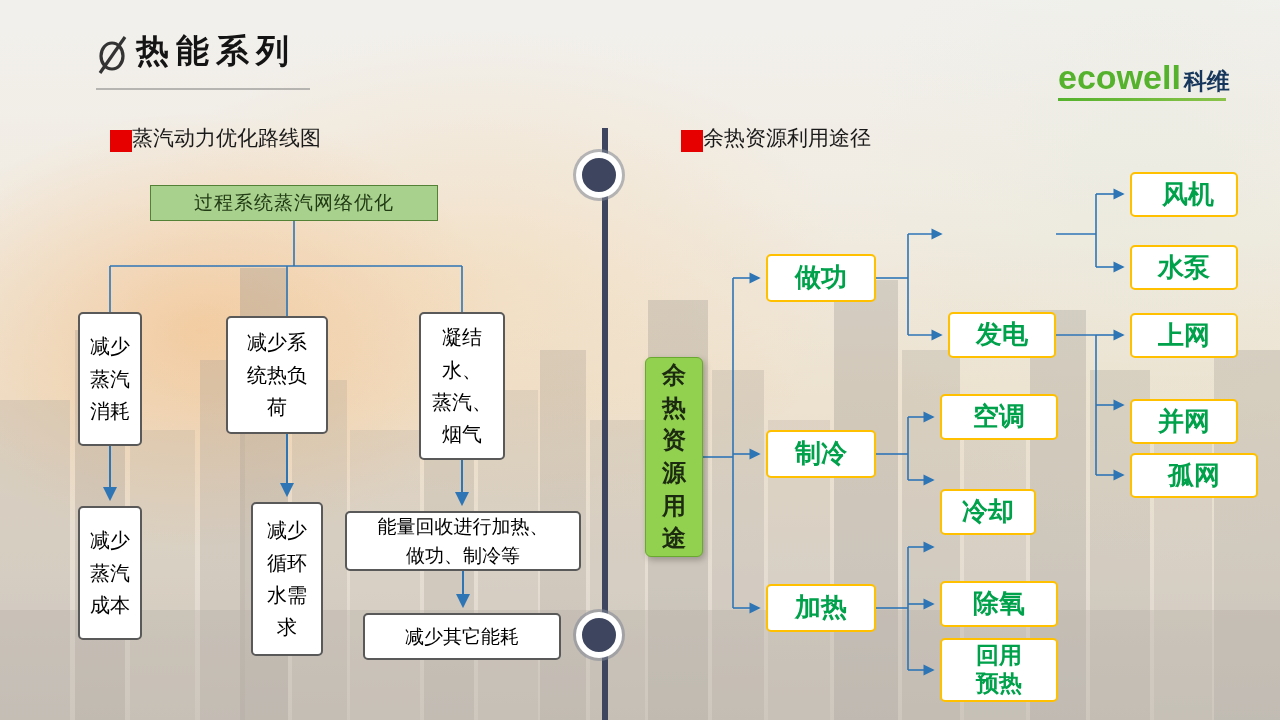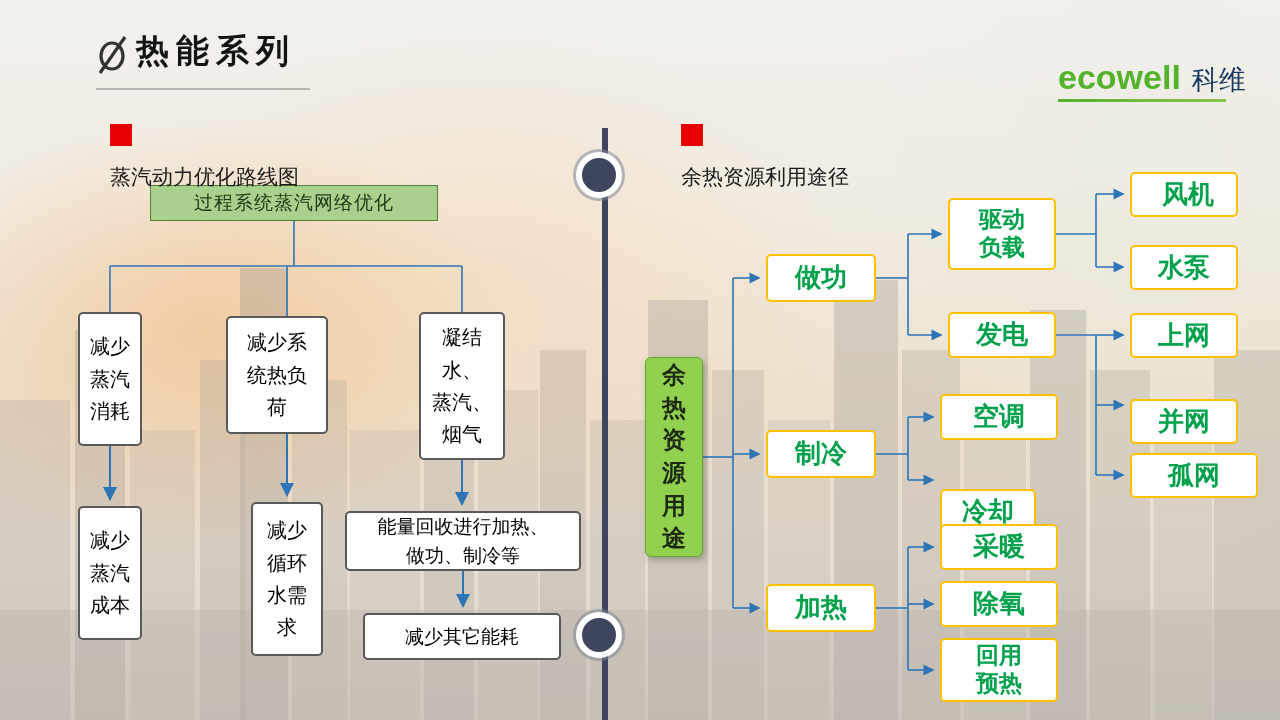--- a/index.html
+++ b/index.html
@@ -17,23 +17,23 @@
       radial-gradient(ellipse 420px 520px at 1150px 210px, rgba(214,226,206,.30), rgba(214,226,206,0) 70%);
   }
   .bg-buildings { position:absolute; inset:0; z-index:0; opacity:.55; }
   .bg-wash { position:absolute; inset:0; z-index:1; background:rgba(255,255,255,.28); }
   
   .title-icon { position:absolute; left:94px; top:32px; z-index:4; }
   .page-title { position:absolute; left:136px; top:29px; font-size:33px; font-weight:700; letter-spacing:7px; color:#141414; z-index:4; }
   .title-rule { position:absolute; left:96px; top:88px; width:214px; height:2px; background:rgba(110,110,110,.45); z-index:4; }
   .logo { position:absolute; left:1058px; top:58px; z-index:4; white-space:nowrap; }
   .logo-brand { font-size:34px; font-weight:800; color:#55b22c; }
-  .logo-cn { font-size:27px; font-weight:400; color:#16365c; margin-left:11px; }
+  .logo-cn { font-size:23px; font-weight:700; color:#16365c; margin-left:3px; }
   .logo-underline { height:3px; width:168px; margin-top:1px; background:linear-gradient(90deg,#55b22c,#8bc34a); }
-  .section-heading { position:absolute; display:flex; align-items:flex-start; gap:17px; z-index:4; font-size:21px; color:#1a1a1a;flex-direction:column; }
+  .section-heading { position:absolute; display:flex; align-items:flex-end; gap:0; z-index:4; font-size:21px; color:#1a1a1a; }
   .red-bullet { width:22px; height:22px; background:#e60000; flex:none; }
   .left-heading { left:110px; top:124px; }
   .right-heading { left:681px; top:124px; }
   
   .connectors { position:absolute; inset:0; z-index:2; pointer-events:none; }
   
   .divider-line { position:absolute; left:602px; top:128px; width:6px; height:592px; background:#3d465e; z-index:2; }
   .div-circle { position:absolute; width:46px; height:46px; background:#3d465e; border:6px solid #fff; border-radius:50%;
     box-shadow:0 0 0 3px rgba(130,135,150,.55); z-index:4; }
   
@@ -184,28 +184,25 @@
 
   <div class="root-r" style="left:645px;top:357px;width:58px;height:200px;">余
 热
 资
 源
 用
 途</div>
   <div class="gnode" style="left:766px;top:254px;width:110px;height:48px;">做功</div>
   <div class="gnode" style="left:766px;top:430px;width:110px;height:48px;">制冷</div>
   <div class="gnode" style="left:766px;top:584px;width:110px;height:48px;">加热</div>
-  <div class="gnode two-line" style="left:948px;top:198px;width:108px;height:72px;">驱动
-负载</div>
   <div class="gnode" style="left:948px;top:312px;width:108px;height:46px;">发电</div>
   <div class="gnode" style="left:1130px;top:172px;width:108px;height:45px;padding-left:8px;">风机</div>
   <div class="gnode" style="left:1130px;top:245px;width:108px;height:45px;">水泵</div>
   <div class="gnode" style="left:1130px;top:313px;width:108px;height:45px;">上网</div>
   <div class="gnode" style="left:1130px;top:383px;width:108px;height:45px;margin-top:16px;">并网</div>
   <div class="gnode" style="left:1130px;top:453px;width:128px;height:45px;">孤网</div>
   <div class="gnode" style="left:940px;top:394px;width:118px;height:46px;">空调</div>
   <div class="gnode" style="left:940px;top:457px;width:96px;height:46px;margin-top:32px;">冷却</div>
-  <div class="gnode" style="left:940px;top:524px;width:118px;height:46px;">采暖</div>
   <div class="gnode" style="left:940px;top:581px;width:118px;height:46px;">除氧</div>
   <div class="gnode two-line" style="left:940px;top:638px;width:118px;height:64px;">回用
 预热</div>
 
 </div>
 
 </body></html>

